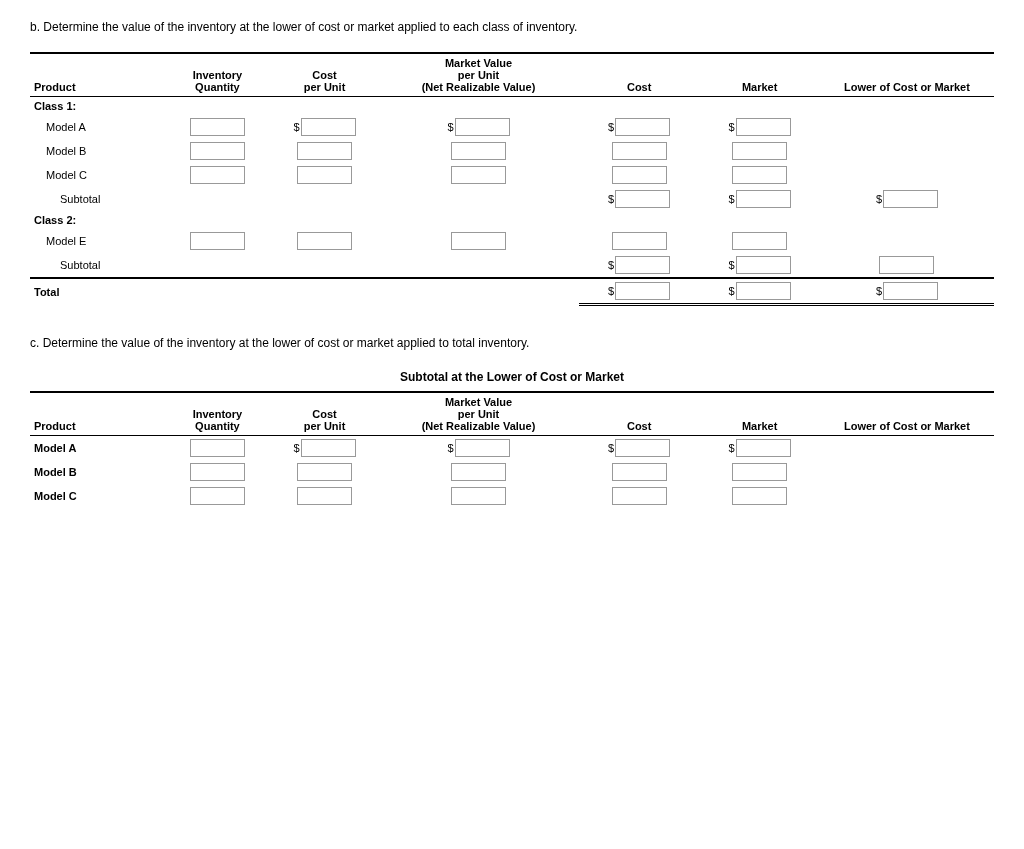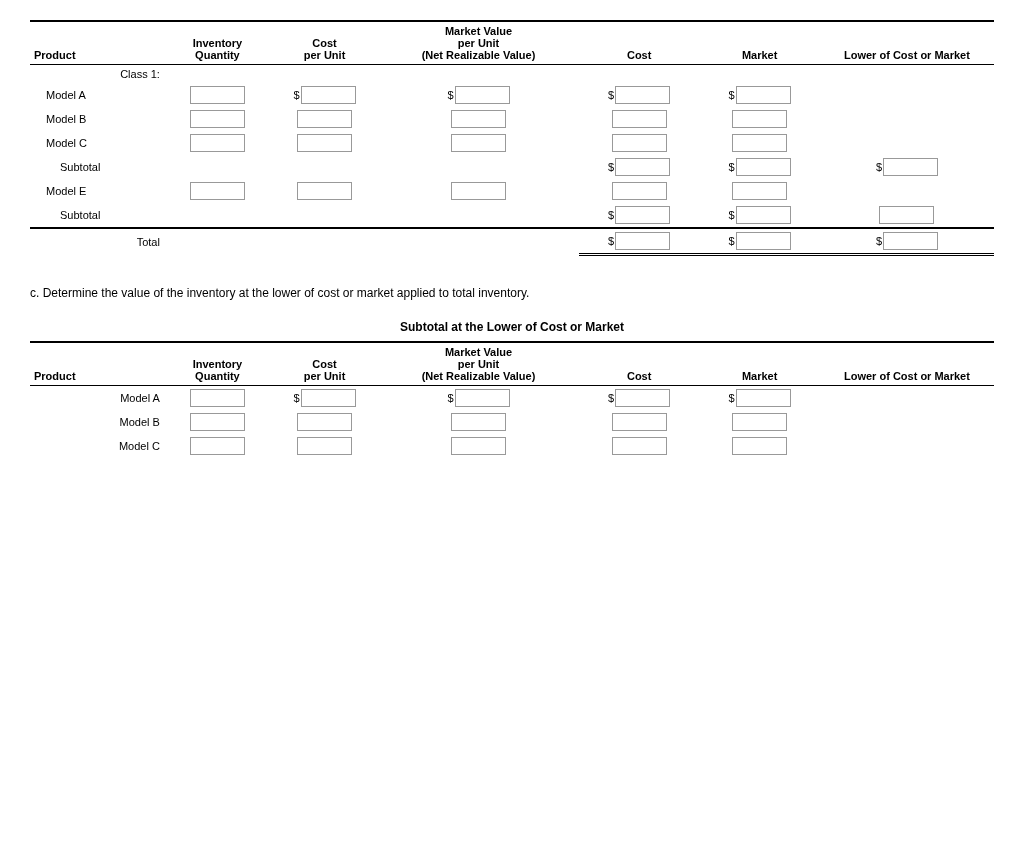--- a/index.html
+++ b/index.html
@@ -42,22 +42,22 @@
     }
     .header-row th.left-align {
       text-align: left;
     }
     td {
       padding: 3px 4px;
       font-size: 11px;
       vertical-align: middle;
     }
     .class-label {
-      font-weight: normal;
-      text-align: right;
+      font-weight: bold;
+      text-align: left;
     }
     .model-label {
       padding-left: 16px;
       text-align: left;
     }
     .subtotal-label {
       padding-left: 30px;
       text-align: left;
     }
     .input-cell {
@@ -84,20 +84,21 @@
     .part-c-instruction {
       font-size: 12px;
       margin-top: 14px;
       margin-bottom: 18px;
     }
   </style>
 </head>
 <body>
 
 <div class="section">
+  <p class="instruction">b. Determine the value of the inventory at the lower of cost or market applied to each class of inventory.</p>
 
 
   <div class="top-border"></div>
   <table>
     <thead>
       <tr class="header-row">
         <th class="left-align" style="width:100px;">Product</th>
         <th style="width:80px;">Inventory<br>Quantity</th>
         <th style="width:80px;">Cost<br>per Unit</th>
         <th style="width:150px;">Market Value<br>per Unit<br>(Net Realizable Value)</th>
@@ -230,20 +231,29 @@
             </div>
         </td>
         <td class="input-cell">
           <div class="with-dollar">
               <span class="dollar-prefix">$</span>
               <input type="text" class="input-box" style="">
             </div>
         </td>
       </tr>
 
+      <tr>
+        <td class="class-label">Class 2:</td>
+        <td></td>
+          <td></td>
+          <td></td>
+          <td></td>
+          <td></td>
+          <td></td>
+      </tr>
 
 
       <tr>
         <td class="model-label">Model E</td>
         <td class="input-cell">
           <div class="with-dollar">
               <input type="text" class="input-box" style="">
             </div>
         </td>
         <td class="input-cell">

